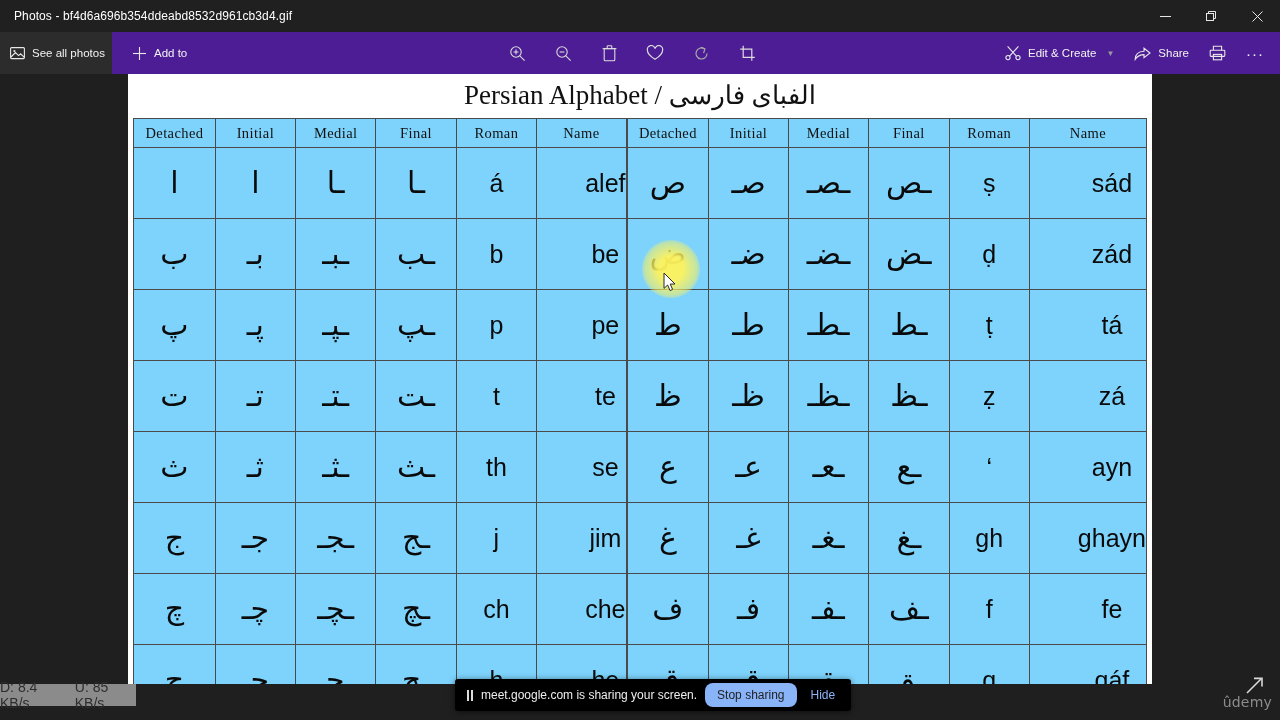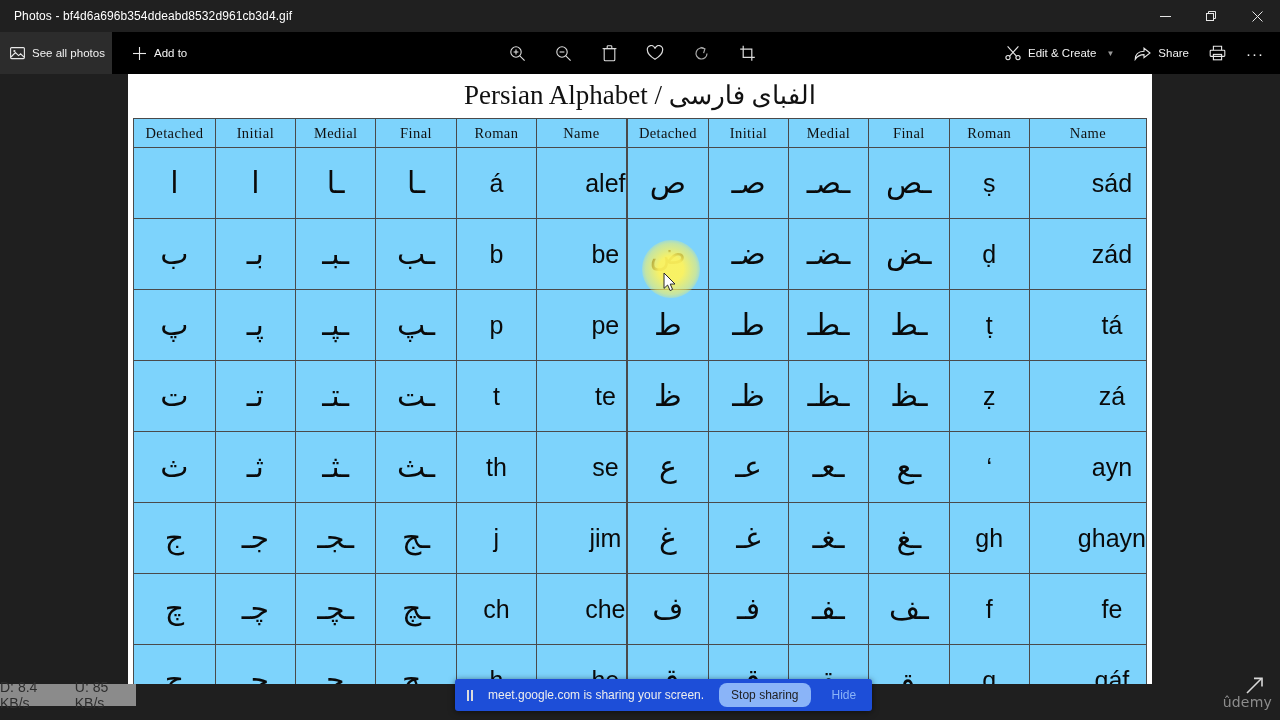--- a/index.html
+++ b/index.html
@@ -29,21 +29,21 @@
     width: 46px; height: 32px;
     display: flex; align-items: center; justify-content: center;
     color: #e6e6e6;
   }
   .win-btn svg { display: block; }
 
   
   .cmdbar {
     position: absolute; top: 32px; left: 0;
     width: 1280px; height: 42px;
-    background: #000000;
+    background: #4c1d95;
     display: flex; align-items: center;
   }
   .seeall {
     height: 42px; width: 112px;
     background: #2c2c2c;
     display: flex; align-items: center;
     padding-left: 10px;
     gap: 7px;
   }
   .cmd-item {
@@ -158,25 +158,25 @@
     position: absolute; left: 0; bottom: 14px;
     width: 136px; height: 22px;
     background: #8b8b8b;
     display: flex; align-items: center; justify-content: center;
     gap: 10px;
     color: #2d2d2d; font-size: 14px;
   }
   .sharebar {
     position: absolute; left: 455px; bottom: 9px;
     height: 32px;
-    background: #1d4ed8;
+    background: #000000;
     border-radius: 3px;
     display: flex; align-items: center;
     padding: 0 10px 0 12px;
-    gap: 15px;
+    gap: 8px;
     box-shadow: 0 1px 6px rgba(0,0,0,.55);
   }
   .pause-ico { display: flex; gap: 2px; }
   .pause-ico i { display: block; width: 2px; height: 11px; background: #dcdcdc; }
   .share-text { color: #ededed; font-size: 12px; white-space: nowrap; }
   .stop-btn {
     background: #8ab4f8; color: #202124;
     font-size: 12px; border-radius: 8px;
     padding: 5px 12px; white-space: nowrap;
   }

